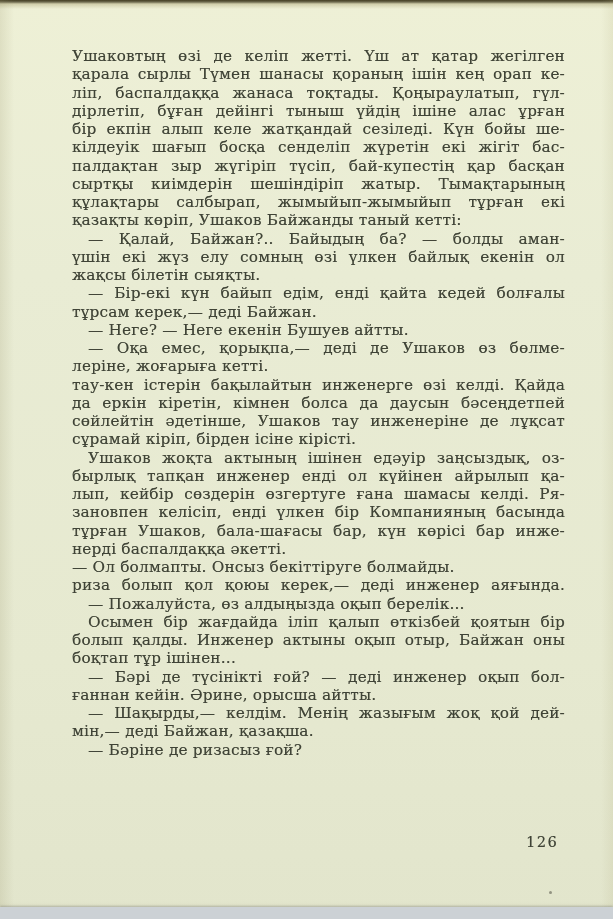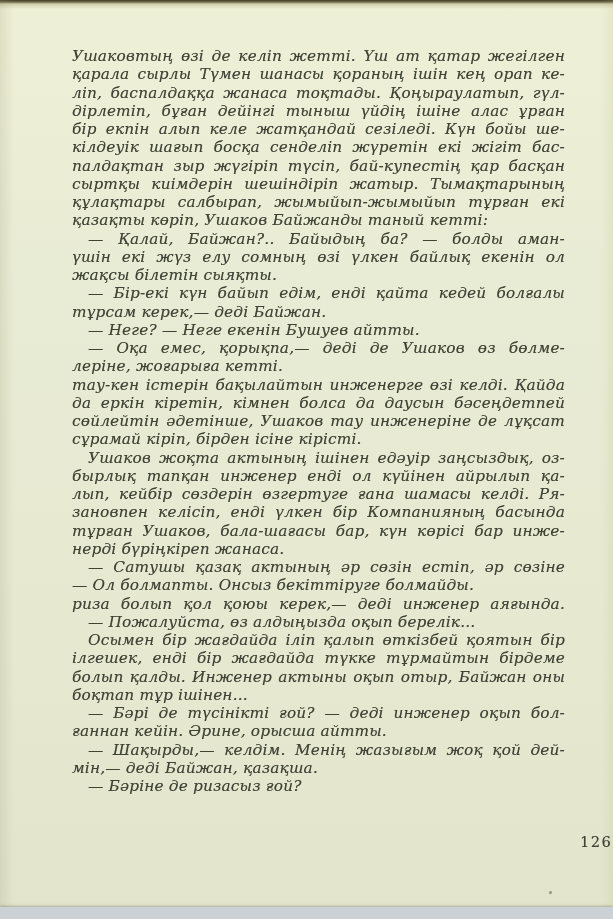--- a/index.html
+++ b/index.html
@@ -60,32 +60,31 @@
     color: var(--ink, #3f4336);
     font-size: 15.2px;
     line-height: 18.25px;
     letter-spacing: 0.25px;
     text-shadow: 0.2px 0.2px 0 rgba(63,67,54,0.55);
   }
   .line {
     height: 18.25px;
     white-space: nowrap;
     text-align: left;
-    font-style: italic;
   }
   .line.just {
     white-space: normal;
     text-align: justify;
     text-align-last: justify;
   }
   .line.indent { text-indent: 16px; }
   .pagenum {
     position: absolute;
     top: 834px;
-    left: 580px;
+    left: 526px;
     width: 28px;
     color: var(--ink, #3f4336);
     font-size: 14.5px;
     letter-spacing: 1.5px;
     text-shadow: 0.2px 0.2px 0 rgba(63,67,54,0.55);
   }
   .dust-speck {
     position: absolute;
     left: 549px;
     top: 891px;
@@ -122,27 +121,25 @@
       <div class="line">леріне, жоғарыға кетті.</div>
       <div class="line just">тау-кен істерін бақылайтын инженерге өзі келді. Қайда</div>
       <div class="line just">да еркін кіретін, кімнен болса да даусын бәсеңдетпей</div>
       <div class="line just">сөйлейтін әдетінше, Ушаков тау инженеріне де лұқсат</div>
       <div class="line">сұрамай кіріп, бірден ісіне кірісті.</div>
       <div class="line just indent">Ушаков жоқта актының ішінен едәуір заңсыздық, оз-</div>
       <div class="line just">бырлық тапқан инженер енді ол күйінен айрылып қа-</div>
       <div class="line just">лып, кейбір сөздерін өзгертуге ғана шамасы келді. Ря-</div>
       <div class="line just">зановпен келісіп, енді үлкен бір Компанияның басында</div>
       <div class="line just">тұрған Ушаков, бала-шағасы бар, күн көрісі бар инже-</div>
-      <div class="line">нерді бүріңкіреп жанаса.</div>
-      <div class="line just indent">— Сатушы қазақ актының әр сөзін естіп, әр сөзіне</div>
+      <div class="line">нерді баспалдаққа әкетті.</div>
       <div class="line">— Ол болмапты. Онсыз бекіттіруге болмайды.</div>
       <div class="line just">риза болып қол қоюы керек,— деді инженер аяғында.</div>
       <div class="line indent">— Пожалуйста, өз алдыңызда оқып берелік...</div>
       <div class="line just indent">Осымен бір жағдайда іліп қалып өткізбей қоятын бір</div>
-      <div class="line just">ілгешек, енді бір жағдайда түкке тұрмайтын бірдеме</div>
       <div class="line just">болып қалды. Инженер актыны оқып отыр, Байжан оны</div>
       <div class="line">боқтап тұр ішінен...</div>
       <div class="line just indent">— Бәрі де түсінікті ғой? — деді инженер оқып бол-</div>
       <div class="line">ғаннан кейін. Әрине, орысша айтты.</div>
       <div class="line just indent">— Шақырды,— келдім. Менің жазығым жоқ қой дей-</div>
       <div class="line">мін,— деді Байжан, қазақша.</div>
       <div class="line indent">— Бәріне де ризасыз ғой?</div>
     </div>
   <div class="pagenum">126</div>
   <div class="dust-speck"></div>

